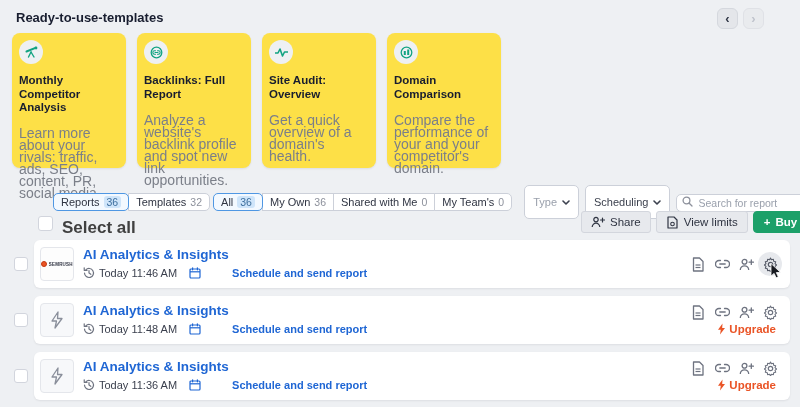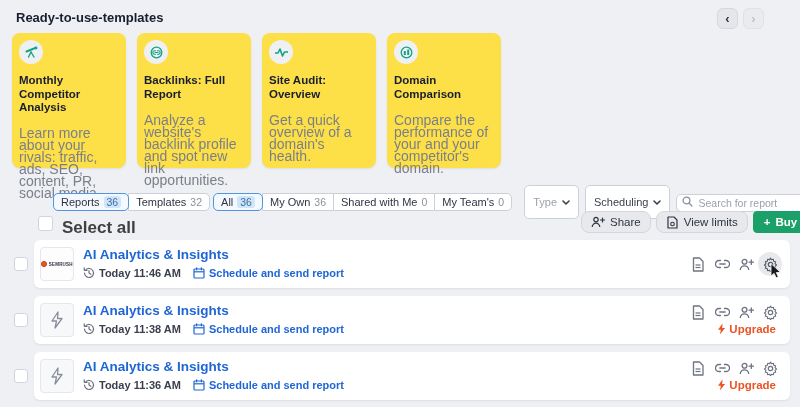--- a/index.html
+++ b/index.html
@@ -62,21 +62,21 @@
   .search-ic { position:absolute; left:6px; top:3.5px; }
   
   .checkbox {
     position:absolute; width:15px; height:15px; background:#fff;
     border:1px solid #d2d5dd; border-radius:3px; cursor:pointer;
   }
   .select-all { position:absolute; left:62px; top:218px; font-size:17px; font-weight:bold; color:#404040; cursor:pointer; }
   .right-btns { position:absolute; left:581px; top:211px; display:flex; gap:5px; }
   .gbtn {
     height:22px; display:flex; align-items:center; gap:5px; padding:0 9px;
-    background:#e7e9ed; border:1px solid #d3d6dd; border-radius:8px;
+    background:#e7e9ed; border:1px solid #d3d6dd; border-radius:3px;
     font-size:11.5px; color:#2f3442; cursor:pointer; white-space:nowrap;
   }
   .buy-btn {
     height:22px; display:flex; align-items:center; gap:5px; padding:0 10px;
     background:#1ca069; border:1px solid #1ca069; border-radius:4px;
     font-size:11.5px; font-weight:bold; color:#fff; cursor:pointer; white-space:nowrap;
   }
   
   .row {
     position:absolute; left:34px; width:756px; height:48px; background:#fff;
@@ -90,22 +90,22 @@
   .thumb.logo { background:#fdfdfd; }
   .logo-inner { display:flex; align-items:center; gap:1.5px; }
   .logo-dot { width:6px; height:6px; border-radius:50%; background:#eb5424; border:1.5px solid #c23a12; }
   .logo-txt { font-size:4.5px; font-weight:bold; color:#2b2f3e; letter-spacing:.2px; }
   .rtitle {
     position:absolute; left:49px; top:7px; font-size:13.5px; font-weight:bold;
     color:#1f66d4; cursor:pointer;
   }
   .rmeta { position:absolute; left:49px; top:27px; display:flex; align-items:center; gap:12px; font-size:11px; }
   .meta-item { display:flex; align-items:center; gap:4px; }
-  .meta-time { color:#3a3f4d; font-weight:bold;text-align:right;}
-  .meta-link { color:#1f66d4; font-weight:bold; cursor:pointer; }
+  .meta-time { color:#3a3f4d; font-weight:normal;text-align:right;}
+  .meta-link { color:#1f66d4; font-weight:bold; cursor:pointer;margin-left:27px; }
   .row-icons { position:absolute; right:8px; display:flex; }
   .icell { width:24px; height:24px; display:flex; align-items:center; justify-content:center; cursor:pointer; }
   .icell.hovered { background:#e7e9ed; border-radius:50%; }
   .upgrade { position:absolute; right:14px; top:27px; display:flex; align-items:center; gap:3px; cursor:pointer; }
   .upgrade span { font-size:11.5px; font-weight:bold; color:#ea5426; }
   .cursor { position:absolute; left:770px; top:263px; z-index:10; pointer-events:none; }
 </style>
 </head>
 <body>
 
@@ -309,21 +309,21 @@
       </svg>
   </div>
   <div class="rtitle">AI Analytics &amp; Insights</div>
   <div class="rmeta">
     <div class="meta-item">
       <svg width="12" height="12" viewBox="0 0 12 12">
           <path d="M1.5,6 a4.5,4.5 0 1 0 1.3,-3.2" fill="none" stroke="#6e7380" stroke-width="1.2" stroke-linecap="round"></path>
           <path d="M1.2,0.8 L1.3,3.5 L4,3.4" fill="none" stroke="#6e7380" stroke-width="1.2" stroke-linecap="round" stroke-linejoin="round"></path>
           <path d="M6,3.5 V6 l1.8,1.3" fill="none" stroke="#6e7380" stroke-width="1.2" stroke-linecap="round"></path>
         </svg>
-      <span class="meta-time">Today 11:38 AM</span>
+      <span class="meta-time">Today 11:48 AM</span>
     </div>
     <div class="meta-item">
       <svg width="12" height="12" viewBox="0 0 12 12">
           <rect x="1" y="2" width="10" height="9" rx="1" fill="none" stroke="#1f66d4" stroke-width="1.2"></rect>
           <line x1="1" y1="4.8" x2="11" y2="4.8" stroke="#1f66d4" stroke-width="1.2"></line>
           <line x1="3.6" y1="0.8" x2="3.6" y2="2.8" stroke="#1f66d4" stroke-width="1.2" stroke-linecap="round"></line>
           <line x1="8.4" y1="0.8" x2="8.4" y2="2.8" stroke="#1f66d4" stroke-width="1.2" stroke-linecap="round"></line>
         </svg>
       <span class="meta-link">Schedule and send report</span>
     </div>

